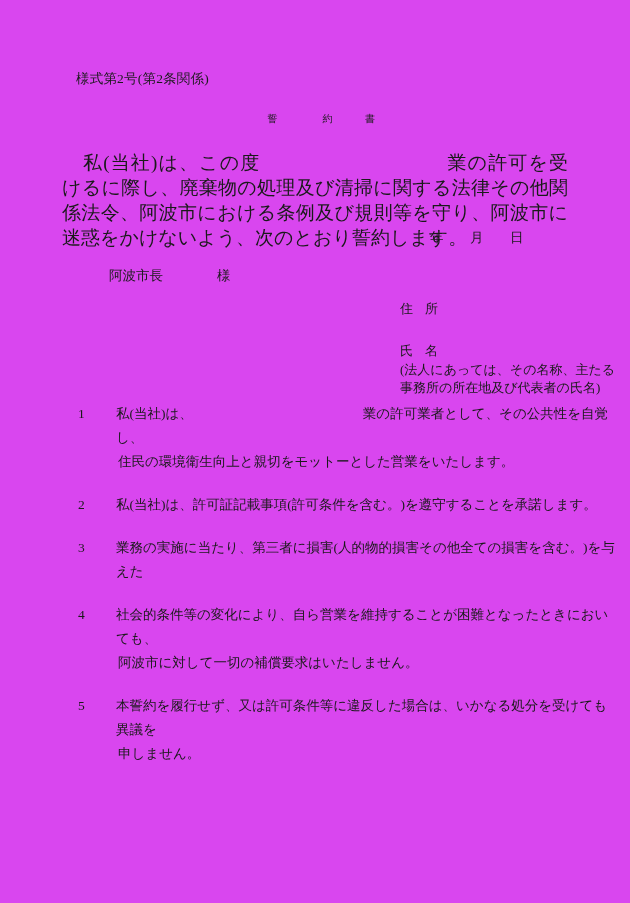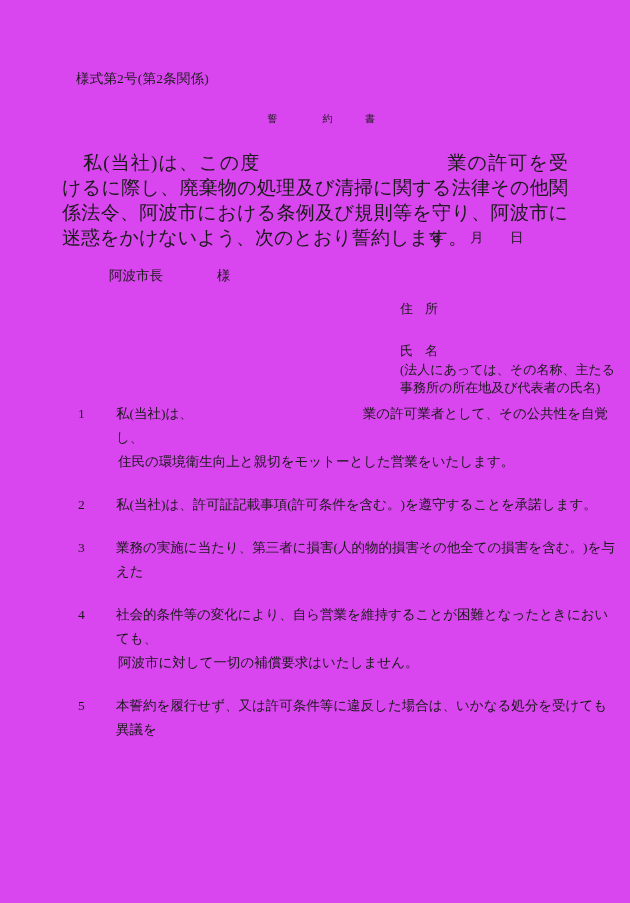--- a/index.html
+++ b/index.html
@@ -169,17 +169,18 @@
 
     <div class="pledge-item">
       <span class="num">4</span>
       <span class="txt">社会的条件等の変化により、自ら営業を維持することが困難となったときにおいても、</span>
       <span class="cont">阿波市に対して一切の補償要求はいたしません。</span>
     </div>
 
     <div class="pledge-item">
       <span class="num">5</span>
       <span class="txt">本誓約を履行せず、又は許可条件等に違反した場合は、いかなる処分を受けても異議を</span>
+      <span class="cont">申しません。</span>
     </div>
 
   </div>
 
 </div>
 
 </body></html>

